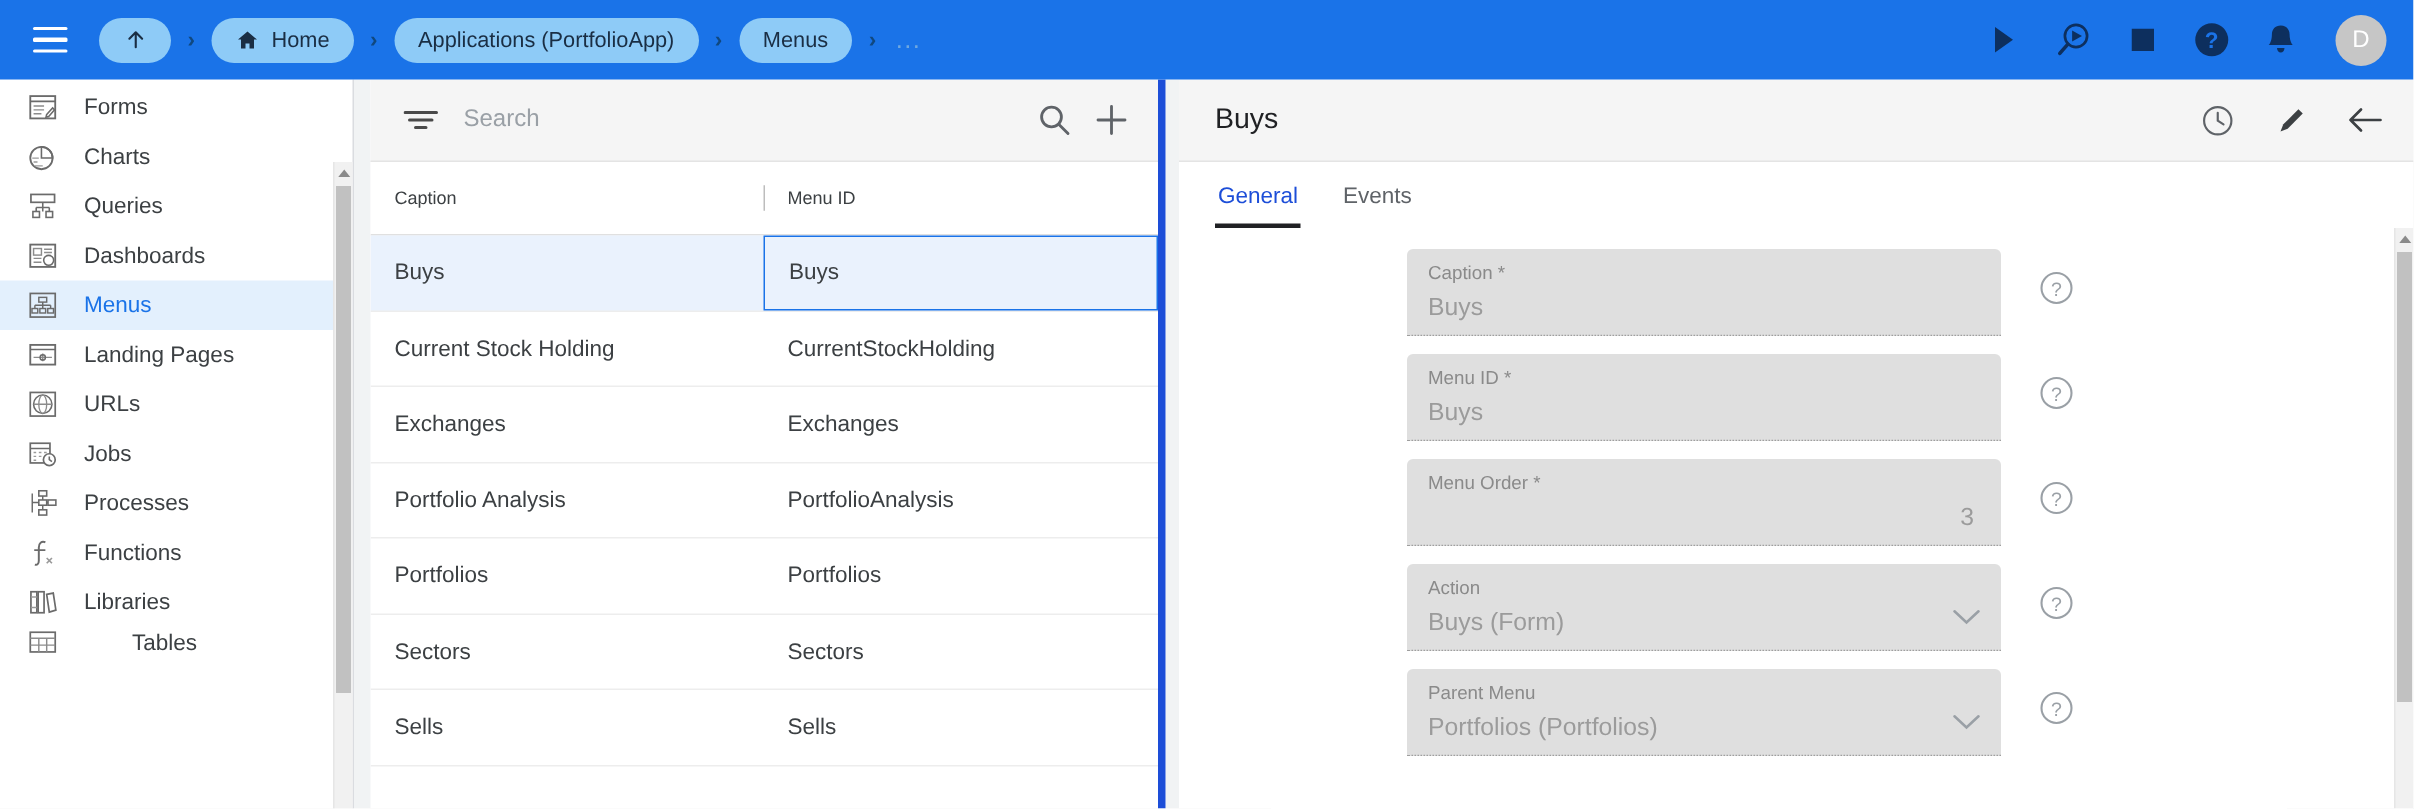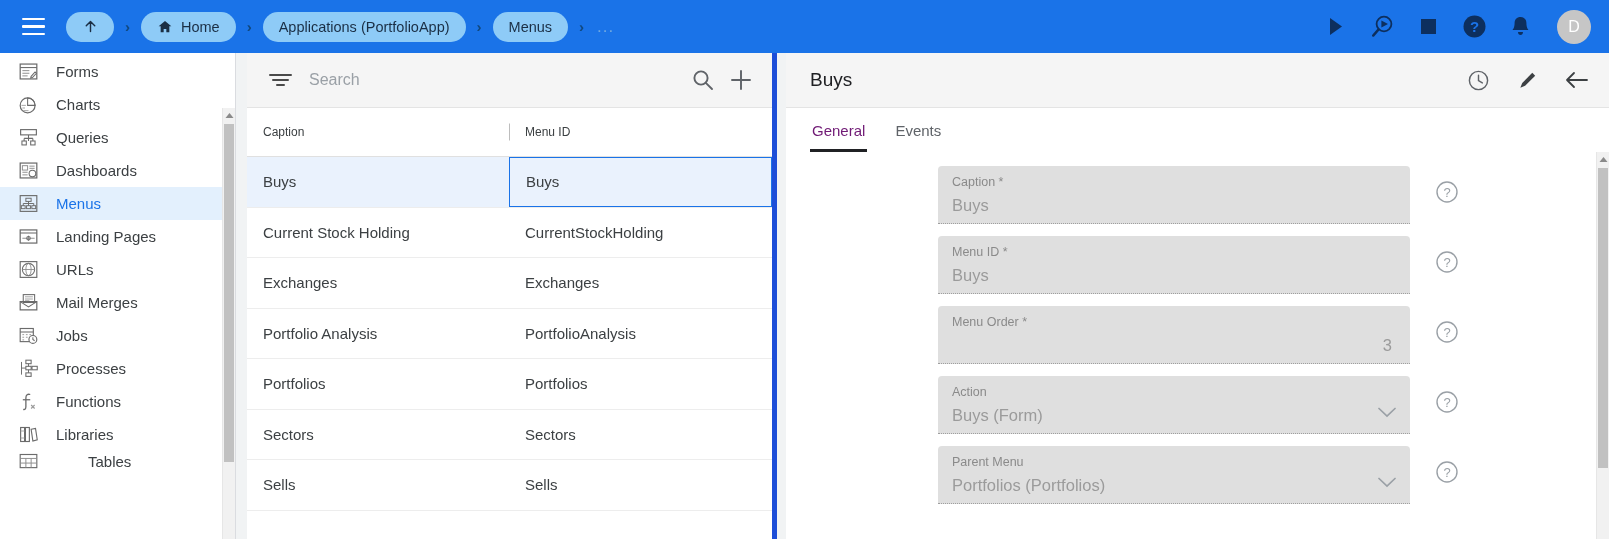--- a/index.html
+++ b/index.html
@@ -166,29 +166,29 @@
   }
   .detail-title { font-size: 19px; color: #202124; }
   .dh-actions { margin-left: auto; display: flex; align-items: center; gap: 24px; }
   .dh-ico { width: 25px; height: 25px; display: flex; align-items: center; justify-content: center; cursor: pointer; }
 
   .tabs { display: flex; align-items: flex-end; height: 44px; min-height: 44px; padding-left: 24px; gap: 26px; }
   .tab {
     font-size: 15px; color: #5f6368; cursor: pointer;
     height: 100%; display: flex; align-items: center; position: relative; padding: 0 2px;
   }
-  .tab.active { color: #701a75; }
+  .tab.active { color: #1d4ed8; }
   .tab.active::after {
     content: ""; position: absolute; left: 0; right: 0; bottom: 0; height: 3px; background: #202124;
   }
 
   .form-area { flex: 1; overflow: hidden; position: relative; padding-top: 14px; }
   .field-row { display: flex; align-items: flex-start; padding-left: 152px; margin-bottom: 12px; }
   .field {
-    width: 472px; height: 58px;
+    width: 396px; height: 58px;
     background: #dfdfdf;
     border-radius: 4px 4px 0 0;
     border-bottom: 1.5px dotted #9e9e9e;
     position: relative;
     padding: 8px 14px 0 14px;
     cursor: default;
   }
   .f-label { font-size: 12.5px; color: #8a8a8a; line-height: 16px; }
   .f-value { font-size: 16.5px; color: #9b9b9b; line-height: 26px; margin-top: 2px; }
   .f-value.right { text-align: right; padding-right: 4px; }
@@ -356,31 +356,20 @@
         <div class="navitem">
           <span class="nico">
               <svg width="21" height="21" viewBox="0 0 24 24">
                 <rect x="2.5" y="3" width="19" height="18" fill="none" stroke="#6b6b6b" stroke-width="1.3"></rect>
                 <circle cx="12" cy="12" r="7" fill="none" stroke="#6b6b6b" stroke-width="1.2"></circle>
                 <ellipse cx="12" cy="12" rx="3" ry="7" fill="none" stroke="#8c8c8c" stroke-width="1"></ellipse>
                 <path d="M5 12 H19" stroke="#8c8c8c" stroke-width="1"></path>
               </svg>
             </span>
           <span>URLs</span>
-        </div>
-        <div class="navitem">
-          <span class="nico">
-              <svg width="21" height="21" viewBox="0 0 24 24">
-                <rect x="6" y="3" width="13" height="9" fill="none" stroke="#6b6b6b" stroke-width="1.2"></rect>
-                <path d="M8 5.5 H17 M8 8 H17 M8 10 H13" stroke="#9a9a9a" stroke-width="1"></path>
-                <path d="M2.5 11 H21.5 V20.5 H2.5 Z" fill="none" stroke="#6b6b6b" stroke-width="1.4"></path>
-                <path d="M2.5 11 L12 17 L21.5 11" fill="none" stroke="#6b6b6b" stroke-width="1.2"></path>
-              </svg>
-            </span>
-          <span>Mail Merges</span>
         </div>
         <div class="navitem">
           <span class="nico">
               <svg width="21" height="21" viewBox="0 0 24 24">
                 <rect x="2.5" y="4" width="15" height="15" fill="none" stroke="#6b6b6b" stroke-width="1.3"></rect>
                 <path d="M2.5 8 H17.5" stroke="#6b6b6b" stroke-width="1.2"></path>
                 <path d="M5 11 H7 M9 11 H11 M13 11 H15 M5 14 H7 M9 14 H11 M5 17 H7" stroke="#9a9a9a" stroke-width="1.1"></path>
                 <circle cx="17" cy="16.5" r="4.5" fill="#fff" stroke="#6b6b6b" stroke-width="1.3"></circle>
                 <path d="M17 14 V16.5 L19 18" stroke="#6b6b6b" stroke-width="1.2" fill="none"></path>
               </svg>

